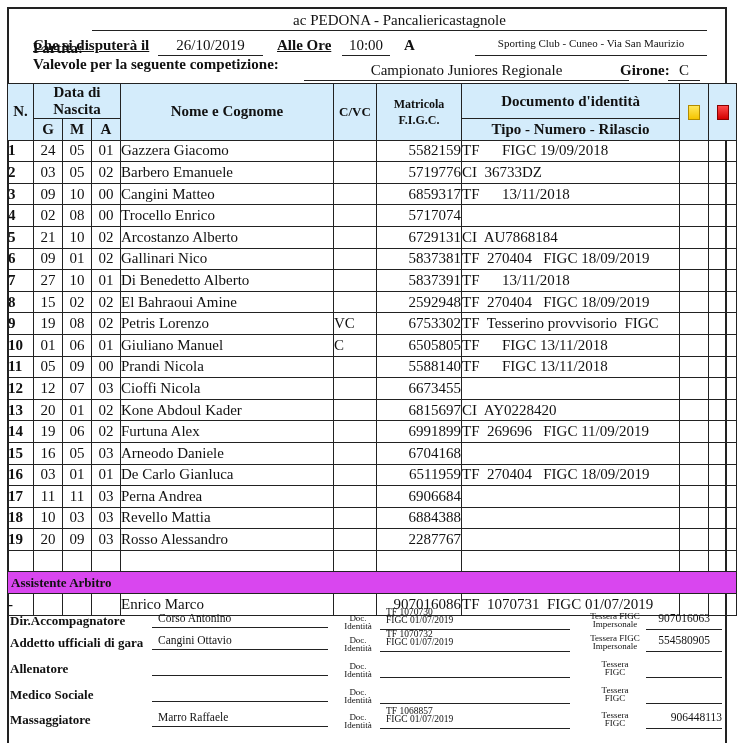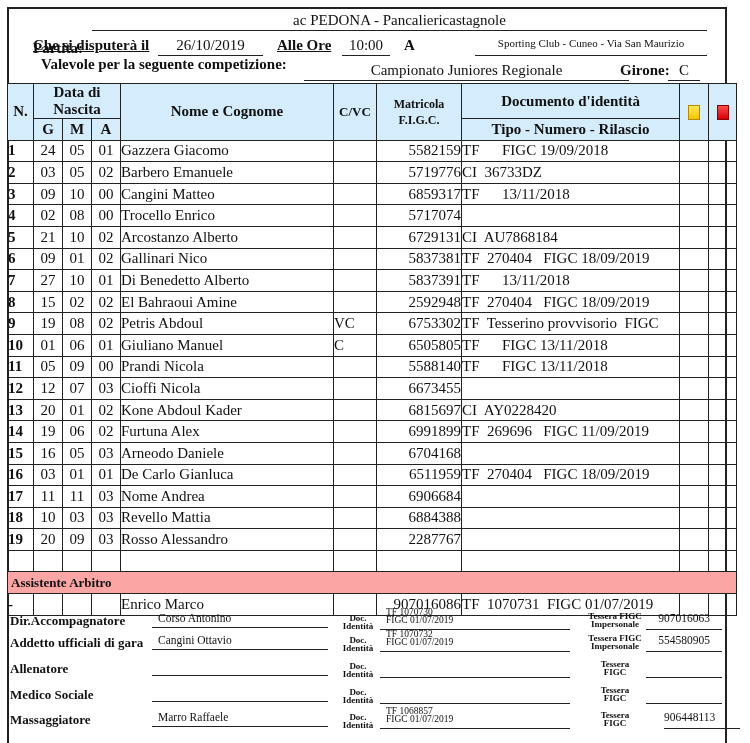--- a/index.html
+++ b/index.html
@@ -12,45 +12,45 @@
   table.main { position:absolute; left:7px; top:83px; width:729px; border-collapse:collapse; table-layout:fixed; }
   table.main td, table.main th { border:1.5px solid #222; padding:0; height:20.6px; font-size:15px; }
   table.main th { background:#d4ecfb; font-weight:bold; }
   th.small { font-size:12px; height:16px; }
   td.n { font-weight:bold; font-size:15px; padding-left:2px; }
   td.c { text-align:center; }
   td.name { font-size:13px; padding-left:18px; }
   td.cvc { font-size:15px; padding-left:6px; }
   td.mat { text-align:right; font-size:15px; }
   td.doc { font-size:9px; padding-left:4px; white-space:pre;margin-top:36px; }
-  tr.sep td { background:#fca5a5; font-weight:bold; font-size:13px; padding-left:3px; }
+  tr.sep td { background:#d946ef; font-weight:bold; font-size:13px; padding-left:3px; }
   .card { display:inline-block; width:10px; height:13px; border:1px solid #777; vertical-align:middle; }
   .card.yellow { background:linear-gradient(#ffe75a,#f5c400); border-color:#b28b00; }
   .card.red { background:linear-gradient(#ff4b4b,#d40000); border-color:#8a0000; }
   .staff { position:absolute; left:10px; font-weight:bold; font-size:13px; }
   .sline { position:absolute; border-bottom:1.5px solid #222; font-size:11.5px; }
-  .lbl2 { position:absolute; font-weight:bold; font-size:9px; line-height:8px; text-align:center; }
+  .lbl2 { position:absolute; font-weight:normal; font-size:9px; line-height:8px; text-align:center; }
   .docv { position:absolute; font-size:9.5px; line-height:9px; }
 </style>
 </head>
 <body>
 
 <div class="sheet"></div>
 
 <div class="hdr" style="left:33px;top:12px;margin-top:28px;">Partita:</div>
 <div class="uline" style="left:92px;top:12px;width:615px;height:18px;">ac PEDONA - Pancaliericastagnole</div>
 
 <div class="hdr" style="left:33px;top:37px;text-decoration:underline;">Che si disputerà il</div>
 <div class="uline" style="left:158px;top:37px;width:105px;height:18px;">26/10/2019</div>
 <div class="hdr" style="left:277px;top:37px;text-decoration:underline;">Alle Ore</div>
 <div class="uline" style="left:342px;top:37px;width:48px;height:18px;">10:00</div>
 <div class="hdr" style="left:404px;top:37px;">A</div>
 <div class="uline" style="left:475px;top:37px;width:232px;height:18px;font-size:11px;">Sporting Club - Cuneo - Via San Maurizio</div>
 
-<div class="hdr" style="left:33px;top:56px;margin-left:8px;">Valevole per la seguente competizione:</div>
+<div class="hdr" style="left:33px;top:56px;">Valevole per la seguente competizione:</div>
 <div class="uline" style="left:304px;top:62px;width:325px;height:18px;">Campionato Juniores Regionale</div>
 <div class="hdr" style="left:620px;top:62px;">Girone:</div>
 <div class="uline" style="left:668px;top:62px;width:32px;height:18px;">C</div>
 
 <table class="main">
   <colgroup>
     <col style="width:26px">
       <col style="width:29px">
       <col style="width:29px">
       <col style="width:29px">
@@ -177,21 +177,21 @@
         <td class="mat">2592948</td>
         <td class="doc">TF  270404   FIGC 18/09/2019</td>
         <td></td>
         <td></td>
       </tr>
       <tr>
         <td class="n">9</td>
         <td class="c">19</td>
         <td class="c">08</td>
         <td class="c">02</td>
-        <td class="name">Petris Abdoul</td>
+        <td class="name">Petris Lorenzo</td>
         <td class="cvc">VC</td>
         <td class="mat">6753302</td>
         <td class="doc">TF  Tesserino provvisorio  FIGC</td>
         <td></td>
         <td></td>
       </tr>
       <tr>
         <td class="n">10</td>
         <td class="c">01</td>
         <td class="c">06</td>
@@ -273,21 +273,21 @@
         <td class="mat">6511959</td>
         <td class="doc">TF  270404   FIGC 18/09/2019</td>
         <td></td>
         <td></td>
       </tr>
       <tr>
         <td class="n">17</td>
         <td class="c">11</td>
         <td class="c">11</td>
         <td class="c">03</td>
-        <td class="name">Nome Andrea</td>
+        <td class="name">Perna Andrea</td>
         <td class="cvc"></td>
         <td class="mat">6906684</td>
         <td class="doc"></td>
         <td></td>
         <td></td>
       </tr>
       <tr>
         <td class="n">18</td>
         <td class="c">10</td>
         <td class="c">03</td>
@@ -408,14 +408,14 @@
       <div>Doc.</div>
       <div>Identità</div>
     </div>
     <div class="sline" style="left:380px;top:711px;width:190px;height:17px"></div>
     <div class="docv" style="left:386px;top:707px">TF  1068857</div>
     <div class="docv" style="left:386px;top:715px">FIGC 01/07/2019</div>
     <div class="lbl2" style="left:582px;top:711px;width:66px">
       <div>Tessera</div>
       <div>FIGC</div>
     </div>
-    <div class="sline" style="left:664px;top:711px;width:76px;height:17px;text-align:left">906448113</div>
+    <div class="sline" style="left:646px;top:711px;width:76px;height:17px;text-align:right">906448113</div>
   </div>
 
 </body></html>

